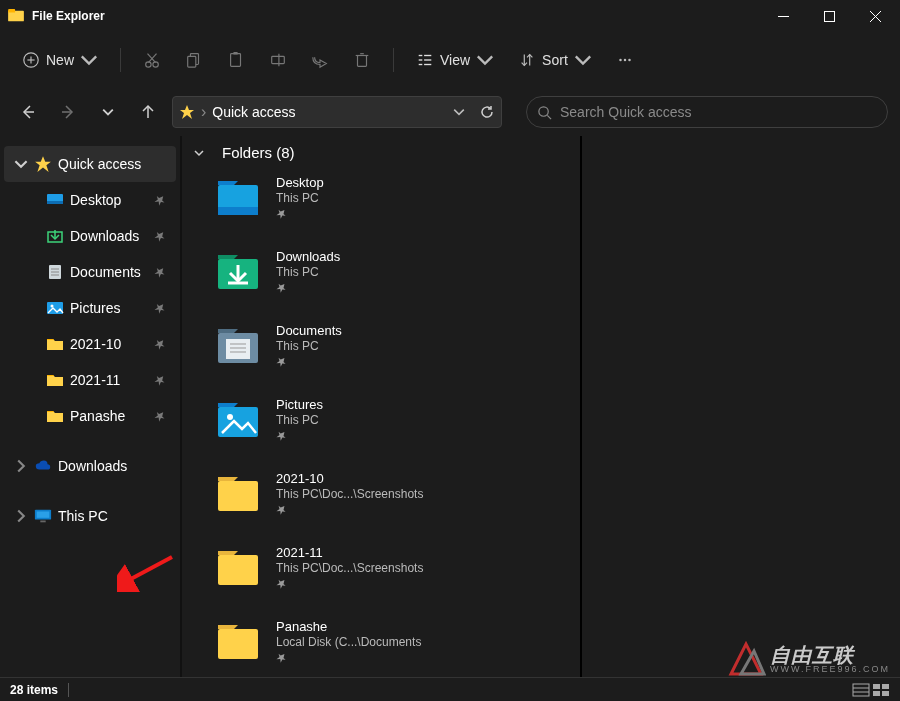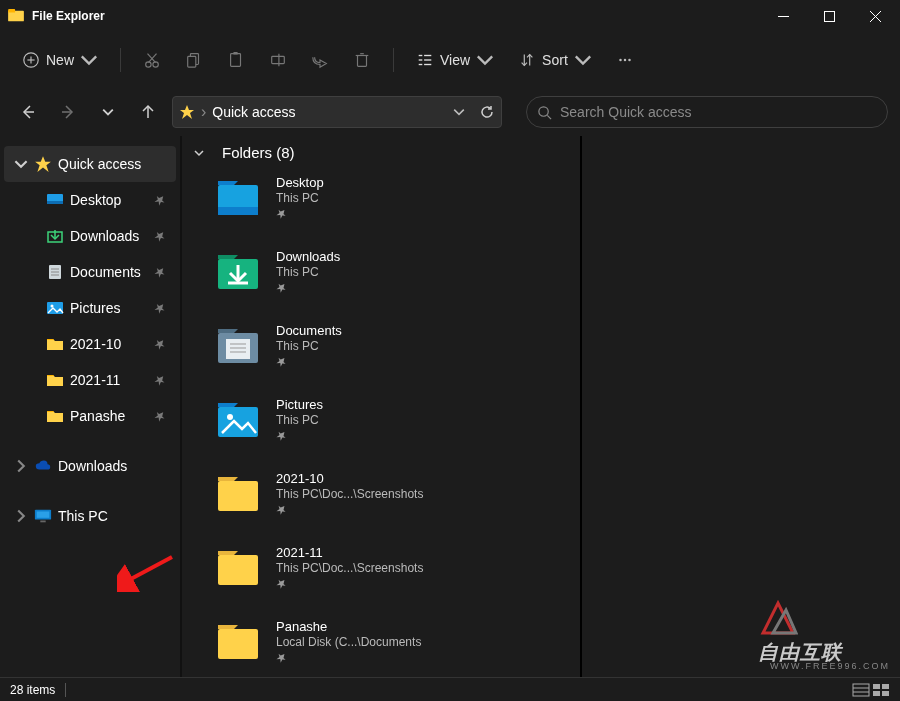--- a/index.html
+++ b/index.html
@@ -56,34 +56,34 @@
 .folder-text { display: flex; flex-direction: column; gap: 1px; font-size: 13px; }
 .folder-name { color: #fff; }
 .folder-path { color: #bababa; font-size: 12px; }
 .folder-pin { width: 11px; height: 11px; color: #9a9a9a; margin-top: 2px; }
 
 
 .preview { flex: 1; display: flex; align-items: center; justify-content: center; color: #cfcfcf; font-size: 13px; }
 
 
 .statusbar { height: 24px; border-top: 1px solid #333; display: flex; align-items: center; padding: 0 10px; font-size: 12px; justify-content: space-between; }
-.status-left { display: flex; gap: 10px; }
+.status-left { display: flex; gap: 10px; font-weight: bold; }
 .status-div { width: 1px; height: 14px; background: #555; }
 .status-views { display: flex; gap: 2px; }
 .view-mode { width: 18px; height: 16px; }
 
 
 .red-arrow { position: absolute; left: 117px; top: 552px; pointer-events: none; }
 
 
-.watermark { position: absolute; right: 10px; bottom: 30px; opacity: 0.85; display:flex; gap:4px;flex-direction:column; }
+.watermark { position: absolute; right: 10px; bottom: 22px; opacity: 0.85; display:flex; align-items:center; gap:4px; }
 .watermark svg { width: 40px; height: 40px; }
 .wm-text { display: flex; flex-direction: column; line-height: 1; }
 .wm-b { font-size: 20px; font-weight: bold; font-style: italic; color: #e9e9e9; letter-spacing:1px;}
-.wm-s { font-size: 9px; color: #999; letter-spacing: 2px; margin-left: 12px; }
+.wm-s { font-size: 9px; color: #999; letter-spacing: 2px; }
 
 
 .folders::-webkit-scrollbar, .sidebar::-webkit-scrollbar { width: 6px; }
 .folders::-webkit-scrollbar-thumb { background: #555; border-radius: 3px; }
 </style>
 </head>
 <body>
 
 <div class="titlebar">
   <div class="titlebar-left">

